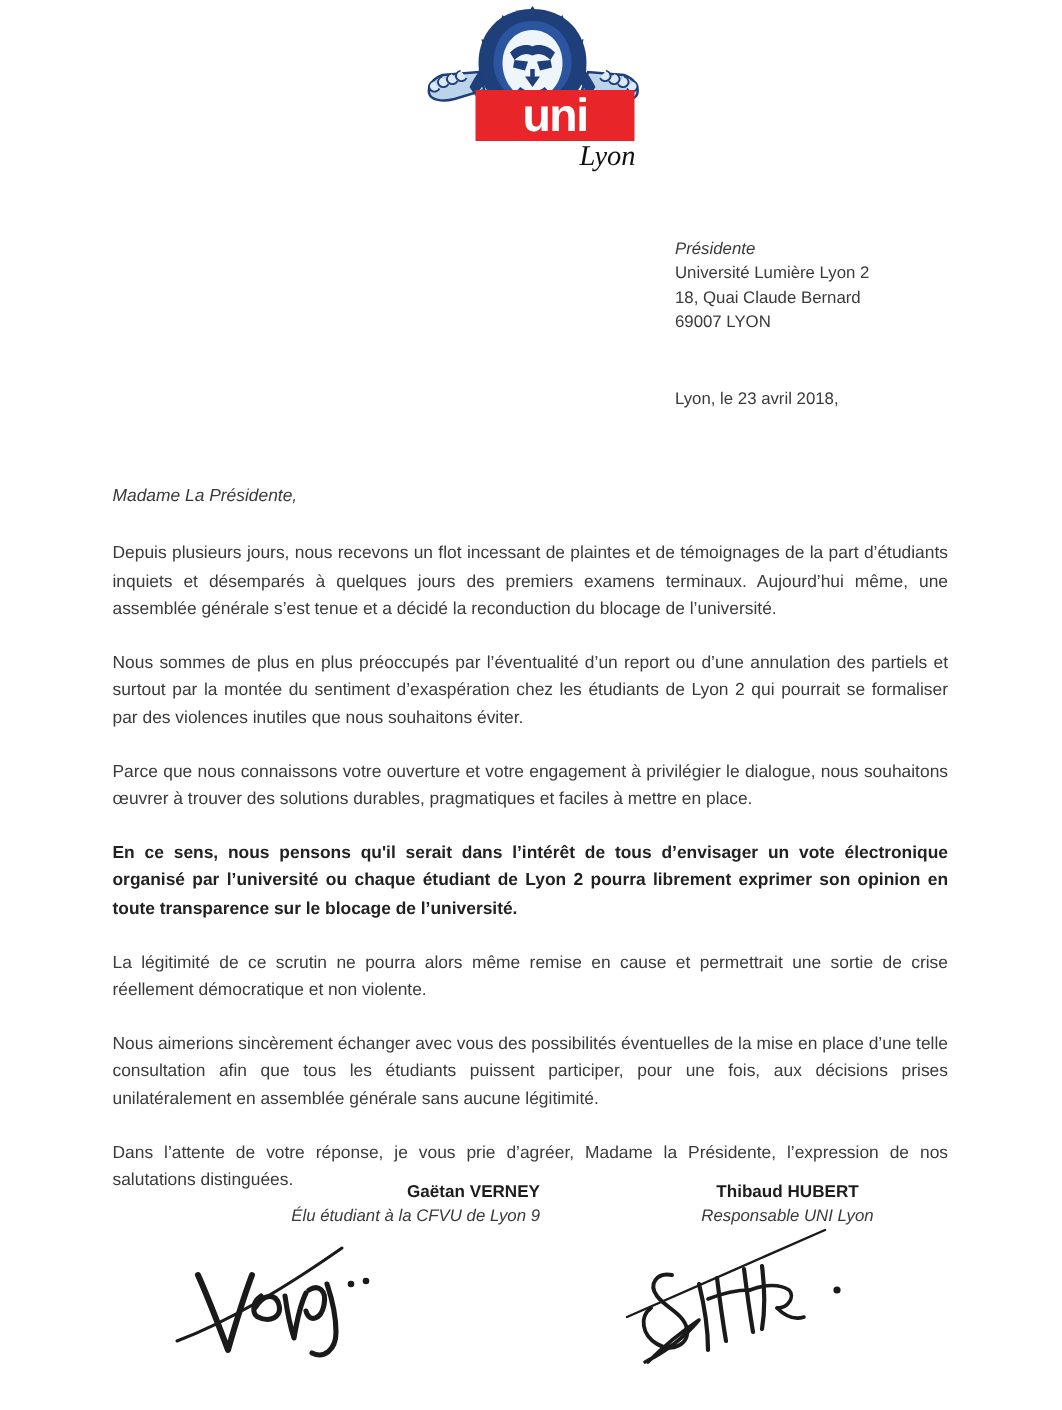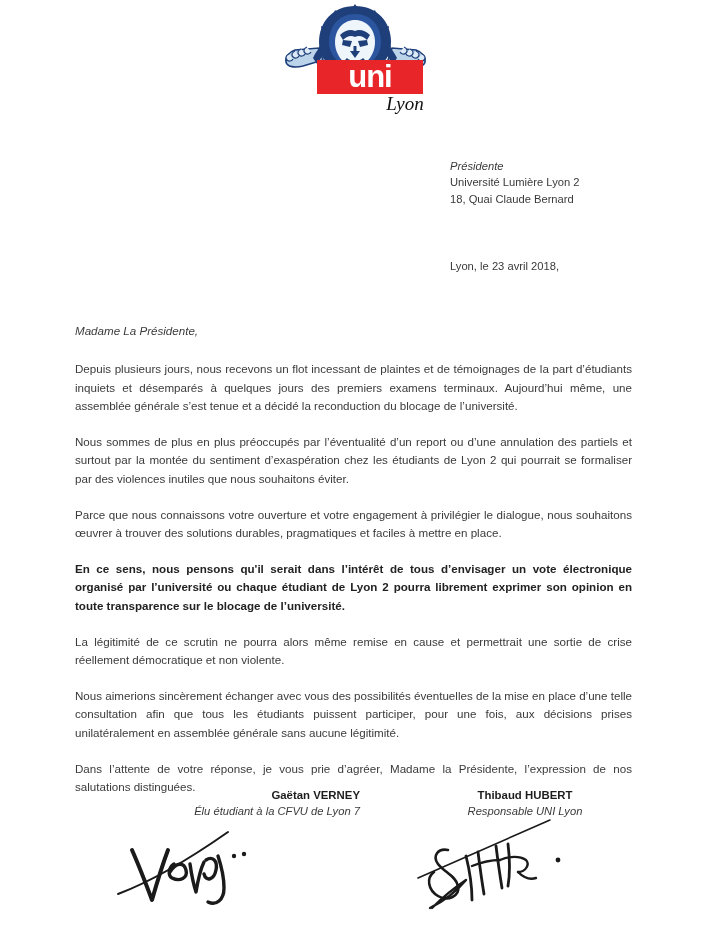--- a/index.html
+++ b/index.html
@@ -181,41 +181,42 @@
 
       <text x="122" y="108" text-anchor="middle" font-family="Liberation Serif, serif" font-size="19" font-style="italic" fill="#111111">Lyon</text>
     </svg>
   </div>
 </div>
 
 <div class="address-block">
   <div class="address-line role">Présidente</div>
   <div class="address-line">Université Lumière Lyon 2</div>
   <div class="address-line">18, Quai Claude Bernard</div>
+  <div class="address-line">69007 LYON</div>
 </div>
 
 <div class="date-line">Lyon, le 23 avril 2018,</div>
 
 <div class="body-block">
   <div class="salutation">Madame La Présidente,</div>
 
   <p class="para">Depuis plusieurs jours, nous recevons un flot incessant de plaintes et de témoignages de la part d’étudiants inquiets et désemparés à quelques jours des premiers examens terminaux. Aujourd’hui même, une assemblée générale s’est tenue et a décidé la reconduction du blocage de l’université.</p>
   <p class="para">Nous sommes de plus en plus préoccupés par l’éventualité d’un report ou d’une annulation des partiels et surtout par la montée du sentiment d’exaspération chez les étudiants de Lyon 2 qui pourrait se formaliser par des violences inutiles que nous souhaitons éviter.</p>
   <p class="para">Parce que nous connaissons votre ouverture et votre engagement à privilégier le dialogue, nous souhaitons œuvrer à trouver des solutions durables, pragmatiques et faciles à mettre en place.</p>
   <p class="para bold">En ce sens, nous pensons qu'il serait dans l’intérêt de tous d’envisager un vote électronique organisé par l’université ou chaque étudiant de Lyon 2 pourra librement exprimer son opinion en toute transparence sur le blocage de l’université.</p>
   <p class="para">La légitimité de ce scrutin ne pourra alors même remise en cause et permettrait une sortie de crise réellement démocratique et non violente.</p>
   <p class="para">Nous aimerions sincèrement échanger avec vous des possibilités éventuelles de la mise en place d’une telle consultation afin que tous les étudiants puissent participer, pour une fois, aux décisions prises unilatéralement en assemblée générale sans aucune légitimité.</p>
   <p class="para">Dans l’attente de votre réponse, je vous prie d’agréer, Madame la Présidente, l’expression de nos salutations distinguées.</p>
 </div>
 
 <div class="signatures">
 
   <div class="sig-col left">
     <div class="sig-name">Gaëtan VERNEY</div>
-    <div class="sig-role">Élu étudiant à la CFVU de Lyon 7</div>
+    <div class="sig-role">Élu étudiant à la CFVU de Lyon 9</div>
     <svg class="sig-mark" viewBox="0 0 250 100">
       <g fill="none" stroke="#1a1a1a" stroke-linecap="round" stroke-linejoin="round">
         <path d="M8 78 C40 66 78 44 118 16" stroke-width="2"></path>
         <path d="M22 34 C30 52 36 68 42 84 C46 70 52 50 58 34" stroke-width="4"></path>
         <path d="M60 56 C66 46 74 46 76 54 C78 62 70 66 62 62 C58 60 58 52 64 48" stroke-width="3.4"></path>
         <path d="M80 48 C82 62 84 70 86 76 C88 64 90 54 94 46" stroke-width="3.4"></path>
         <path d="M96 44 C102 40 108 44 106 54 C104 64 96 66 94 58" stroke-width="3.4"></path>
         <path d="M108 40 C112 52 114 62 114 72 C114 84 106 90 98 86" stroke-width="3.4"></path>
         <circle cx="124" cy="40" r="2.2" fill="#1a1a1a" stroke="none"></circle>
         <circle cx="134" cy="38" r="2.2" fill="#1a1a1a" stroke="none"></circle>

